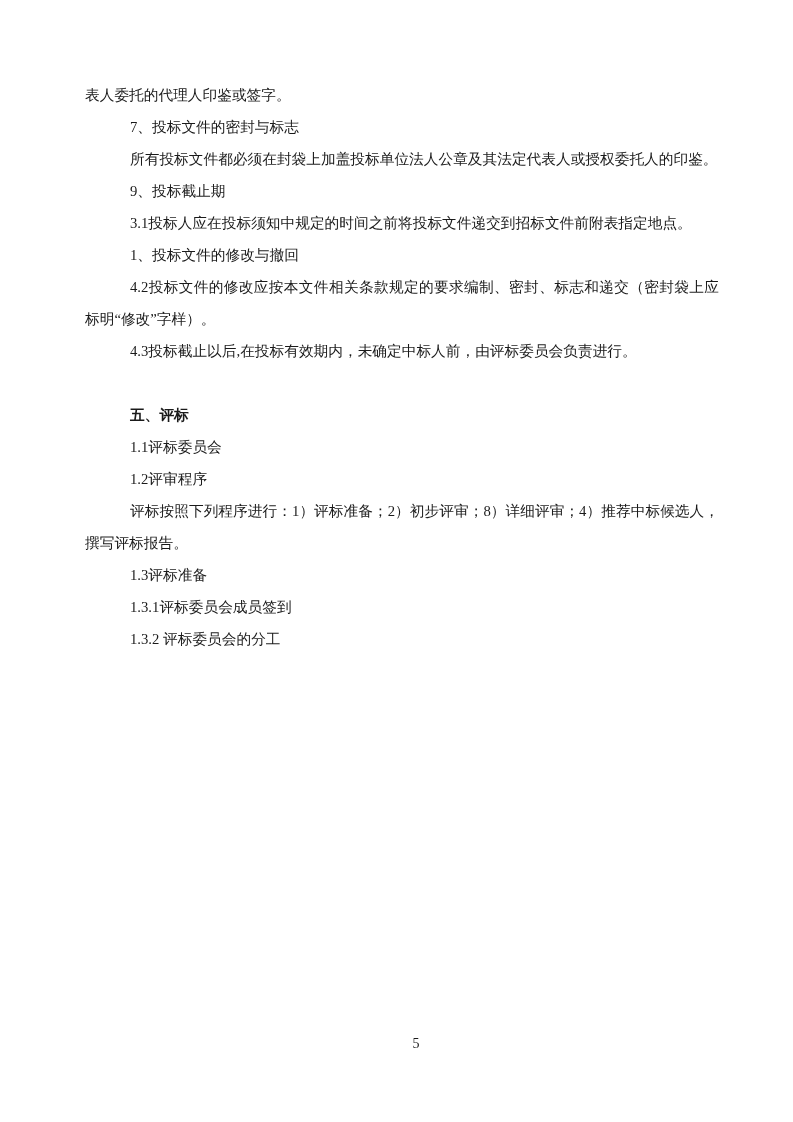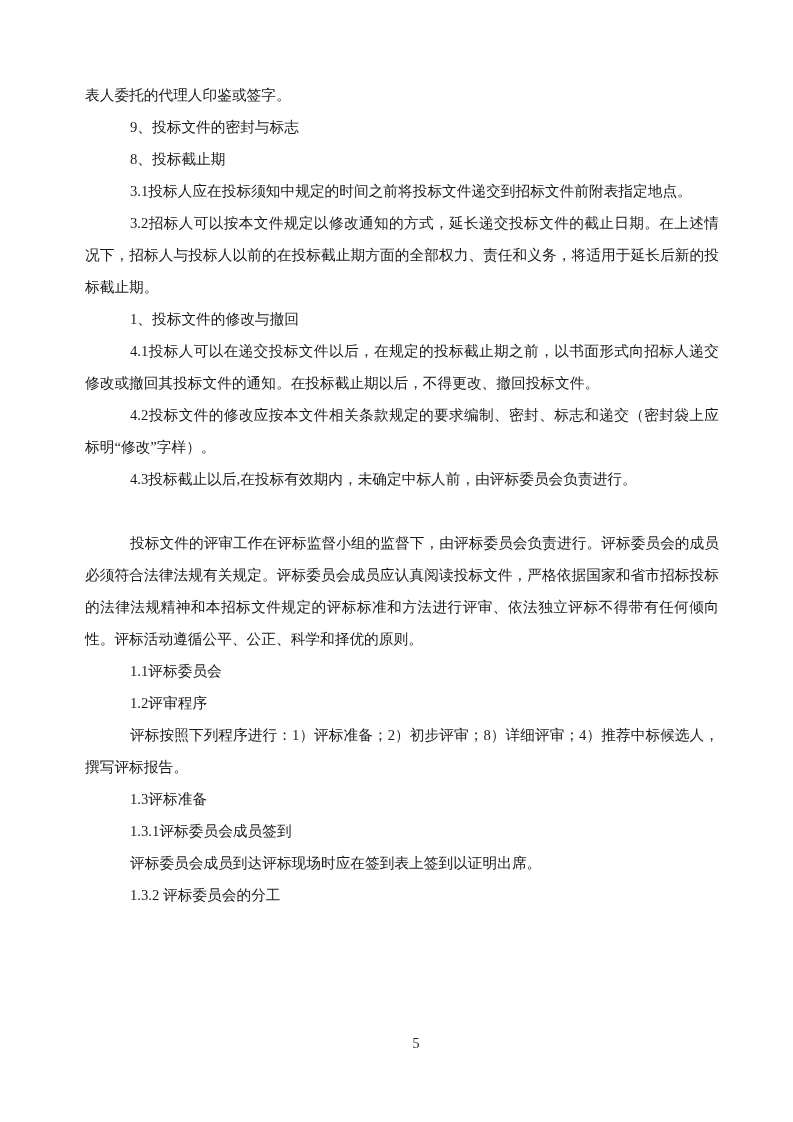--- a/index.html
+++ b/index.html
@@ -44,32 +44,30 @@
     line-height: 16px;
     color: #1a1a1a;
   }
 </style>
 </head>
 <body>
 
 <div class="page">
   <div class="content">
     <p>表人委托的代理人印鉴或签字。</p>
-    <p class="indent">9、投标文件的密封与标志</p>
-    <p class="indent">8、投标截止期</p>
+    <p class="indent">7、投标文件的密封与标志</p>
+    <p class="indent">所有投标文件都必须在封袋上加盖投标单位法人公章及其法定代表人或授权委托人的印鉴。</p>
+    <p class="indent">9、投标截止期</p>
     <p class="indent">3.1投标人应在投标须知中规定的时间之前将投标文件递交到招标文件前附表指定地点。</p>
-    <p class="indent">3.2招标人可以按本文件规定以修改通知的方式，延长递交投标文件的截止日期。在上述情况下，招标人与投标人以前的在投标截止期方面的全部权力、责任和义务，将适用于延长后新的投标截止期。</p>
     <p class="indent">1、投标文件的修改与撤回</p>
-    <p class="indent">4.1投标人可以在递交投标文件以后，在规定的投标截止期之前，以书面形式向招标人递交修改或撤回其投标文件的通知。在投标截止期以后，不得更改、撤回投标文件。</p>
     <p class="indent">4.2投标文件的修改应按本文件相关条款规定的要求编制、密封、标志和递交（密封袋上应标明“修改”字样）。</p>
     <p class="indent">4.3投标截止以后,在投标有效期内，未确定中标人前，由评标委员会负责进行。</p>
     <p class="blank"></p>
-    <p class="indent">投标文件的评审工作在评标监督小组的监督下，由评标委员会负责进行。评标委员会的成员必须符合法律法规有关规定。评标委员会成员应认真阅读投标文件，严格依据国家和省市招标投标的法律法规精神和本招标文件规定的评标标准和方法进行评审、依法独立评标不得带有任何倾向性。评标活动遵循公平、公正、科学和择优的原则。</p>
+    <p class="indent bold">五、评标</p>
     <p class="indent">1.1评标委员会</p>
     <p class="indent">1.2评审程序</p>
     <p class="indent">评标按照下列程序进行：1）评标准备；2）初步评审；8）详细评审；4）推荐中标候选人，撰写评标报告。</p>
     <p class="indent">1.3评标准备</p>
     <p class="indent">1.3.1评标委员会成员签到</p>
-    <p class="indent">评标委员会成员到达评标现场时应在签到表上签到以证明出席。</p>
     <p class="indent">1.3.2 评标委员会的分工</p>
   </div>
   <div class="footer">5</div>
 </div>
 
 </body></html>

